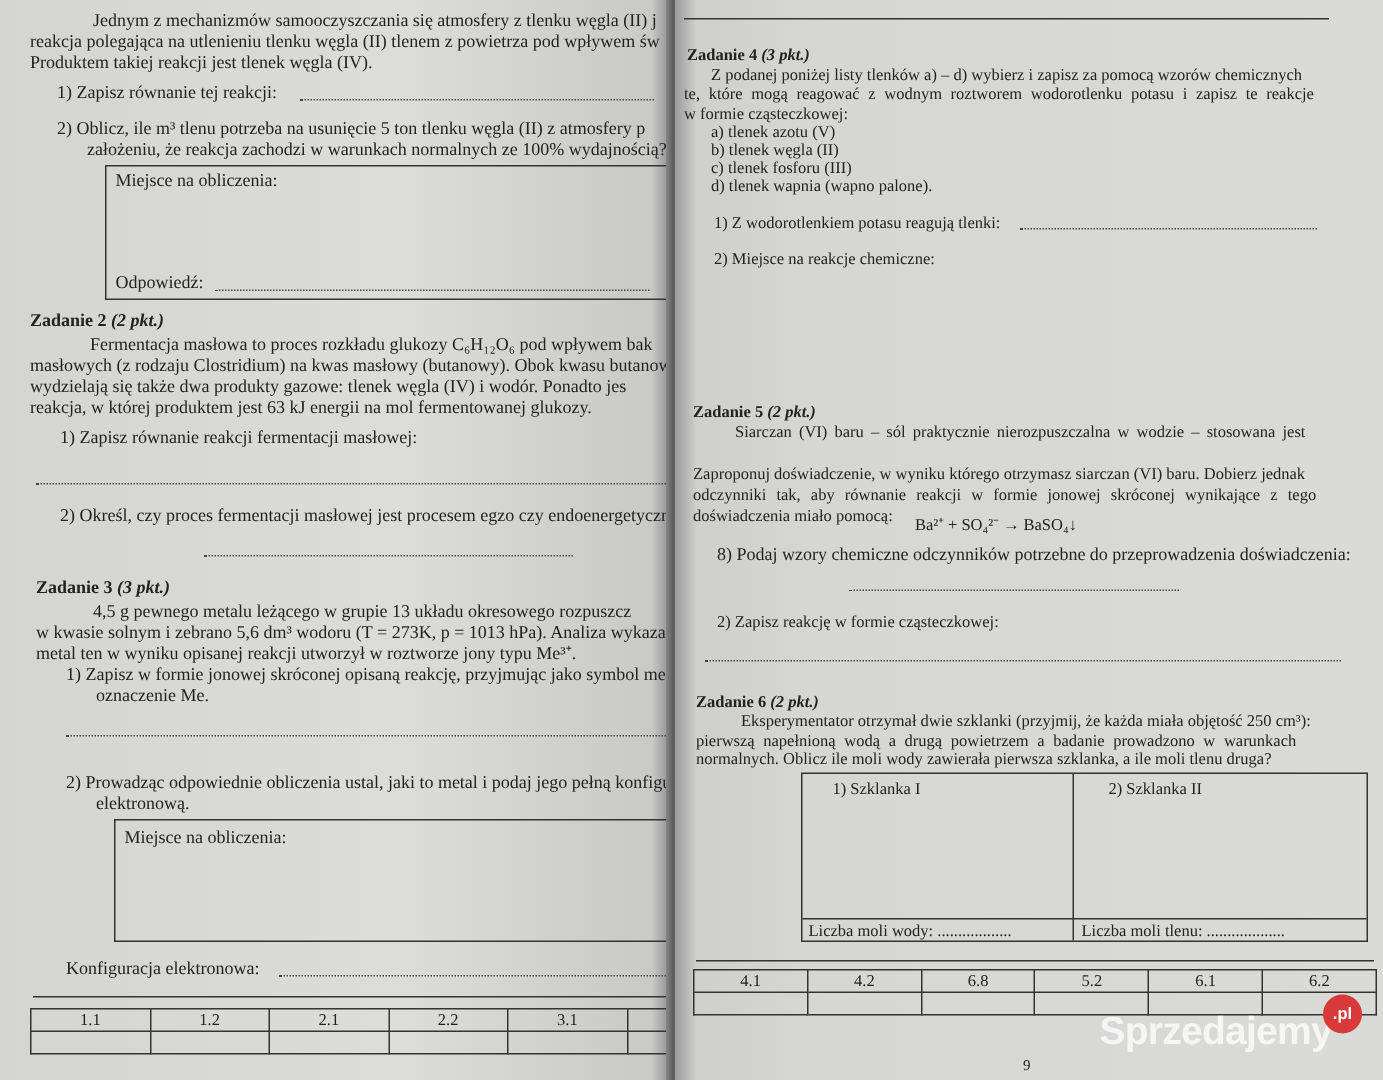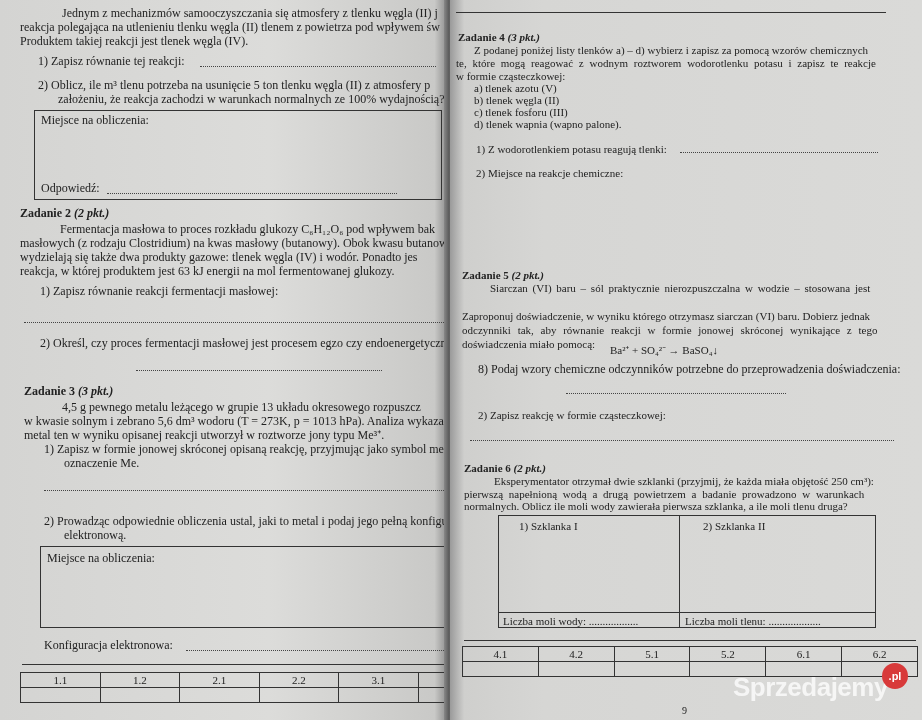--- a/index.html
+++ b/index.html
@@ -5,21 +5,21 @@
   html,body{margin:0;padding:0;}
   body{width:922px;height:720px;overflow:hidden;background:#9a9a9a;font-family:"Liberation Serif",serif;color:#222;position:relative;}
   .page{position:absolute;top:0;height:720px;background:#d9d9d7;overflow:hidden;}
   .page.left{left:0;width:448px;background:linear-gradient(90deg,#d4d4d2 0%,#dcdcda 60%,#c9c9c7 97%,#8a8a8a 100%);}
   .page.right{left:450px;width:472px;background:linear-gradient(90deg,#9a9a9a 0%,#cfcfcd 3%,#d6d6d4 20%,#dadad8 100%);}
   .spine{position:absolute;left:444px;top:0;width:10px;height:720px;background:linear-gradient(90deg,#888,#5a5a5a 50%,#999);}
   .t{position:absolute;font-size:12px;line-height:14px;white-space:nowrap;}
   .b{font-weight:bold;}
   .i{font-style:italic;}
   .dots{position:absolute;border-bottom:1px dotted #444;height:0;}
-  .box{position:absolute;border:1px solid #333;}
+  .box{position:absolute;border:1px solid #333;margin-left:36px;}
   .line{position:absolute;height:0;border-top:1px solid #333;}
   table.score{position:absolute;border-collapse:collapse;font-size:11px;}
   table.score td{border:1px solid #333;text-align:center;height:14px;padding:0;}
   .wm{position:absolute;left:733px;top:672px;font-family:"Liberation Sans",sans-serif;font-weight:bold;font-size:26px;color:rgba(255,255,255,0.75);letter-spacing:-0.5px;}
   .wm-pl{position:absolute;left:882px;top:663px;width:26px;height:26px;border-radius:50%;background:#d83a3a;color:#fff;font-family:"Liberation Sans",sans-serif;font-weight:bold;font-size:11px;line-height:26px;text-align:center;}
 </style>
 </head>
 <body>
 
 <div class="page left">
@@ -127,21 +127,21 @@
     <div class="t" style="left:4px;top:98px;font-size:11px;">Liczba moli wody: ..................</div>
     <div class="t" style="left:186px;top:98px;font-size:11px;">Liczba moli tlenu: ...................</div>
   </div>
 
   <div class="line" style="left:14px;top:640px;width:452px;"></div>
   <table class="score" style="left:12px;top:646px;width:456px;">
     <tbody>
         <tr>
       <td>4.1</td>
       <td>4.2</td>
-      <td>5.1</td>
+      <td>6.8</td>
       <td>5.2</td>
       <td>6.1</td>
       <td>6.2</td>
     </tr>
     <tr>
       <td></td>
           <td></td>
           <td></td>
           <td></td>
           <td></td>

